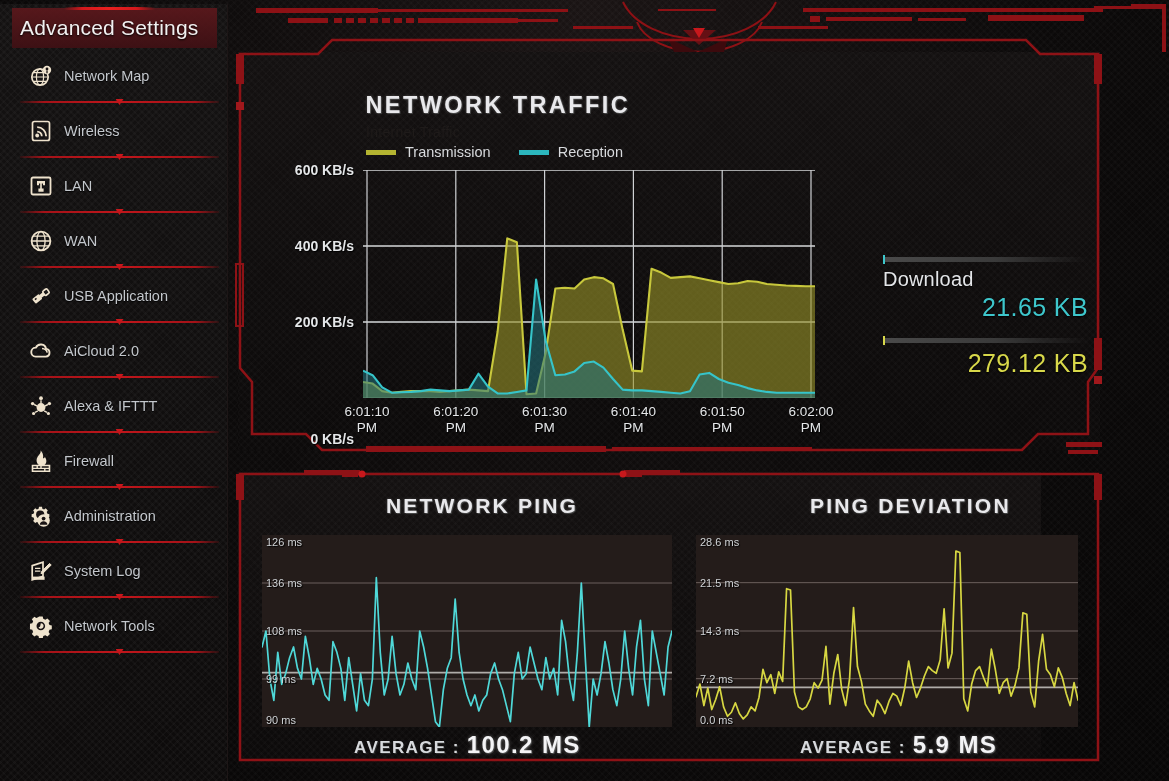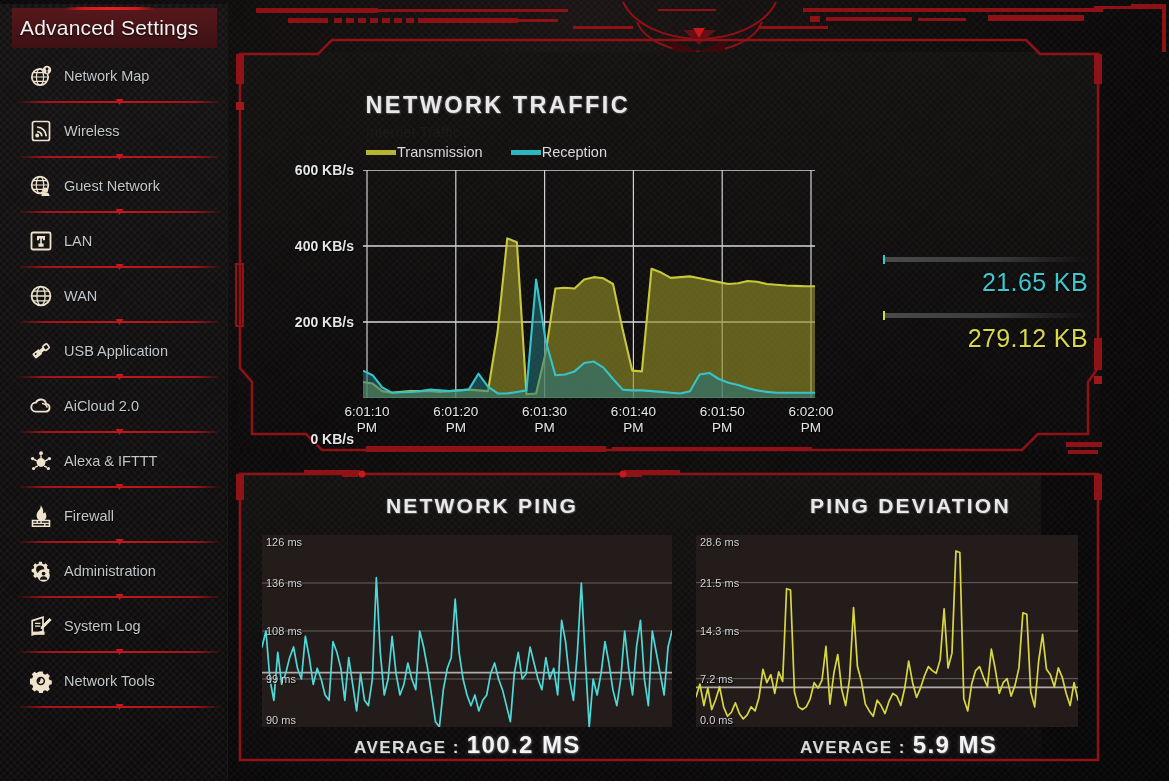--- a/index.html
+++ b/index.html
@@ -113,21 +113,21 @@
   }
   #traffic-subtitle {
     position: absolute; left: 128px; top: 72px;
     font-size: 14px; color: #1f1b1a;
     letter-spacing: 0.3px;
   }
   #legend {
     position: absolute; left: 128px; top: 92px;
     display: flex; gap: 28px; align-items: center;
   }
-  .legend-entry { display: flex; align-items: center; gap: 1px; }
+  .legend-entry { display: flex; align-items: center; gap: 9px; }
   .legend-swatch { width: 30px; height: 5px; display: block; }
   .legend-text { color: #d8dadd; font-size: 14.5px; }
 
   #traffic-plot {
     position: absolute; left: 125px; top: 118px;
     width: 452px; height: 228px;
   }
   .ylab {
     position: absolute; right: 100%; margin-right: 9px;
     color: #e4e6e8; font-size: 14px; font-weight: bold;
@@ -228,32 +228,20 @@
         <div class="nav-item">
           <span class="nav-icon">
             <svg width="24" height="24" viewBox="0 0 24 24">
               <rect x="3.5" y="2.5" width="17" height="19" rx="2" fill="none" stroke="#efe3cd" stroke-width="1.7"></rect>
               <circle cx="8.2" cy="16.5" r="1.9" fill="#efe3cd"></circle>
               <path d="M8.2 12.6a4.6 4.6 0 0 1 4.6 4.6" fill="none" stroke="#efe3cd" stroke-width="1.8"></path>
               <path d="M8.2 8.2a9 9 0 0 1 9 9" fill="none" stroke="#efe3cd" stroke-width="1.8"></path>
             </svg>
           </span>
           <span class="nav-label">Wireless</span>
-        </div>
-        <div class="nav-item">
-          <span class="nav-icon">
-            <svg width="24" height="24" viewBox="0 0 24 24">
-              <circle cx="11" cy="11" r="8.4" fill="none" stroke="#efe3cd" stroke-width="1.7"></circle>
-              <ellipse cx="11" cy="11" rx="3.7" ry="8.4" fill="none" stroke="#efe3cd" stroke-width="1.2"></ellipse>
-              <path d="M2.8 11h16.4M4.2 6.6h13.6M4.2 15.4h13.6" stroke="#efe3cd" stroke-width="1.2"></path>
-              <circle cx="16.5" cy="16" r="2.6" fill="#efe3cd"></circle>
-              <path d="M12.4 22c0-2.4 1.8-3.8 4.1-3.8S20.6 19.6 20.6 22z" fill="#efe3cd"></path>
-            </svg>
-          </span>
-          <span class="nav-label">Guest Network</span>
         </div>
         <div class="nav-item">
           <span class="nav-icon">
             <svg width="24" height="24" viewBox="0 0 24 24">
               <rect x="2.5" y="3.5" width="19" height="17" rx="1.5" fill="none" stroke="#efe3cd" stroke-width="1.8"></rect>
               <path d="M8 7h8v4.2h-2V9.4h-1.2v5.2h1.8v3.2H9.4v-3.2h1.8V9.4H10V11.2H8z" fill="#efe3cd"></path>
             </svg>
           </span>
           <span class="nav-label">LAN</span>
         </div>
@@ -446,20 +434,21 @@
           <div class="xlab" style="left: 270.4px;"><span>6:01:40</span><br><span>PM</span></div>
           <div class="xlab" style="left: 359.2px;"><span>6:01:50</span><br><span>PM</span></div>
           <div class="xlab" style="left: 448px;"><span>6:02:00</span><br><span>PM</span></div>
         </div>
 
       <div id="stats">
         <div>
           <div class="stat-bar">
             <span class="cap" style="background:#3ec7cc"></span>
           </div>
+          <div class="stat-label">Download</div>
           <div class="stat-value" id="stat-download-value">21.65 KB</div>
         </div>
         <div id="stat-upload-block">
           <div class="stat-bar">
             <span class="cap" style="background:#d8d84a"></span>
           </div>
           <div class="stat-value" id="stat-upload-value">279.12 KB</div>
         </div>
       </div>
     </section>

